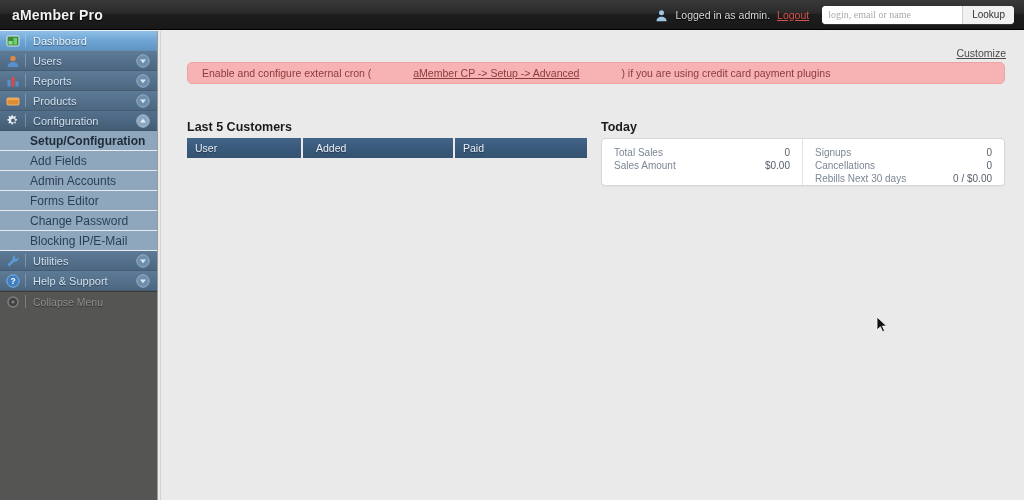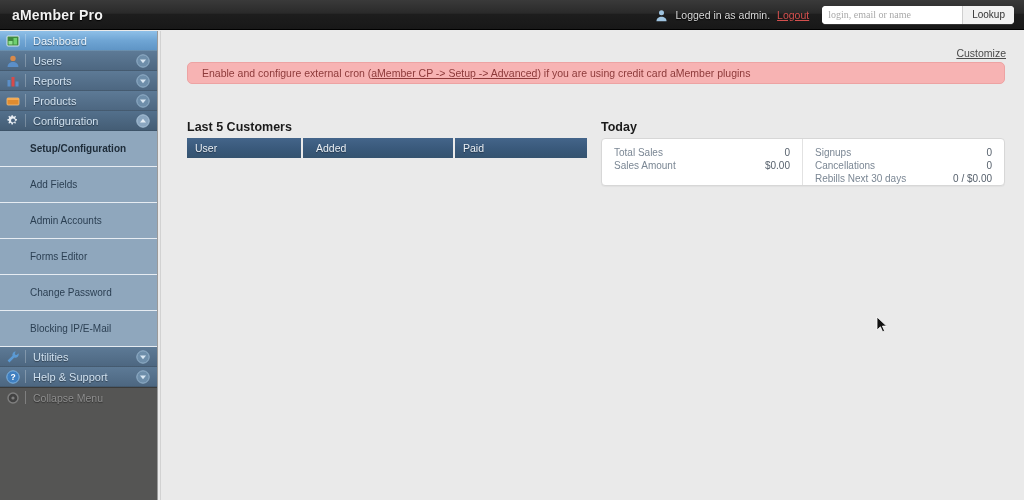--- a/index.html
+++ b/index.html
@@ -99,26 +99,26 @@
     width: 1px; height: 13px;
     background: rgba(255,255,255,.25);
     margin-right: 7px;
   }
   .nav-label { flex: 1 1 auto; text-shadow: 0 1px 1px rgba(0,0,0,.45); }
   .chevron {
     width: 14px; height: 14px;
     margin-right: 7px; flex: 0 0 auto;
   }
   .nav-sub {
-    height: 36px;
+    height: 20px;
     background: #8fa7bd;
     border-bottom: 1px solid #e6ecf2;
     display: flex; align-items: center;
     padding-left: 30px;
-    font-size: 10px;
+    font-size: 12px;
     color: #2b3f52;
     cursor: pointer;
   }
   .nav-sub.current { font-weight: bold; color: #1d2b38; }
   #collapse-menu {
     height: 20px;
     background: #555554;
     display: flex; align-items: center;
     font-size: 10.5px; color: #8e8e8e;
     cursor: pointer;
@@ -141,20 +141,21 @@
   #alert-banner {
     position: absolute; left: 26px; top: 31px;
     width: 818px; height: 22px;
     background: #f7b3b3;
     border: 1px solid #eda3a3;
     border-radius: 5px;
     display: flex; align-items: center;
     padding-left: 14px;
     font-size: 10.5px;
     color: #8d3a3a;
+    gap: 42px;
   }
   #alert-banner a { color: #8d3a3a; text-decoration: underline; cursor: pointer; }
 
   .panel-heading {
     position: absolute;
     font-size: 12.5px; font-weight: bold;
     color: #1b1b1b;
   }
   #last-customers-heading { left: 26px; top: 89px; }
   #today-heading { left: 440px; top: 89px; }
@@ -370,21 +371,21 @@
   </div>
 </div>
 
 <div id="content">
 
   <span id="customize-link">Customize</span>
 
   <div id="alert-banner">
     <span>Enable and configure external cron (</span>
       <a>aMember CP -&gt; Setup -&gt; Advanced</a>
-      <span>) if you are using credit card aMember plugins</span>
+      <span>) if you are using credit card payment plugins</span>
   </div>
 
   <div class="panel-heading" id="last-customers-heading">Last 5 Customers</div>
 
   <table id="customers-table">
     <thead>
       <tr>
         <th class="col-user">User</th>
         <th class="col-added">Added</th>
         <th class="col-paid">Paid</th>

